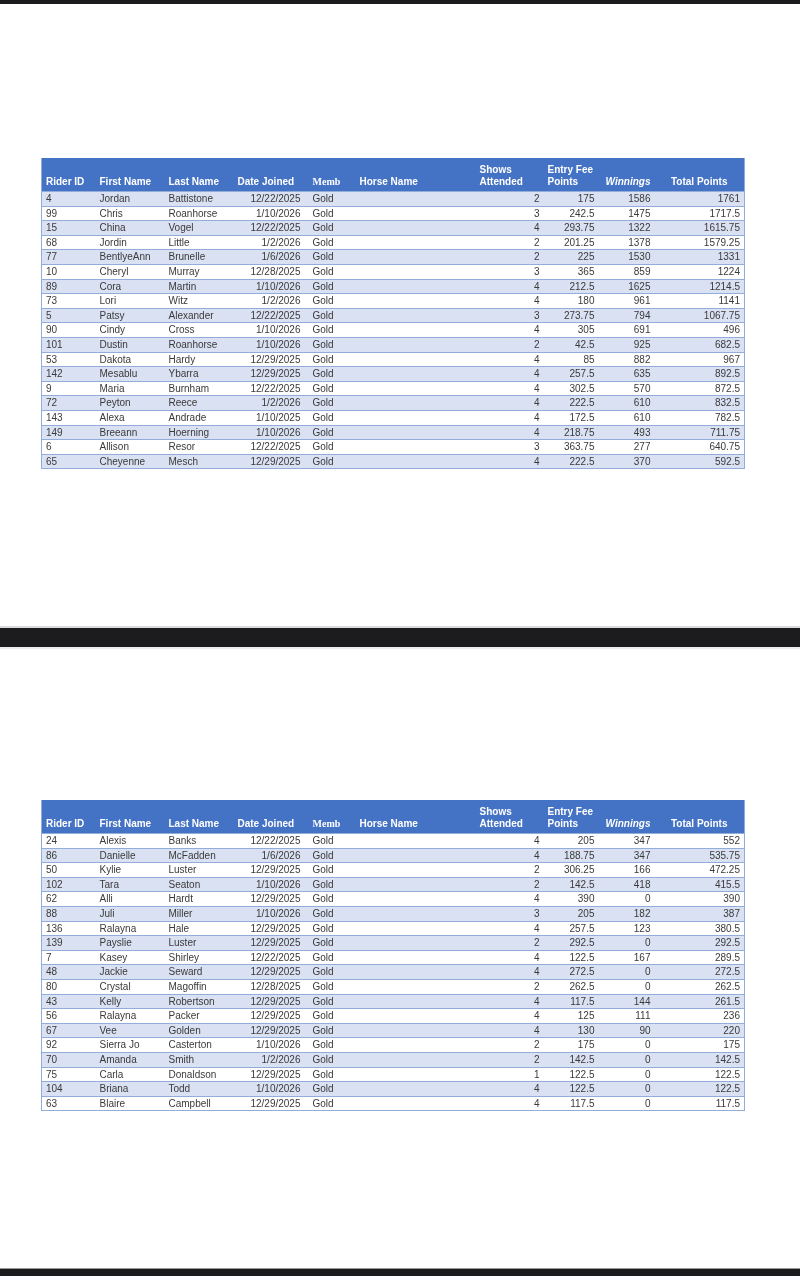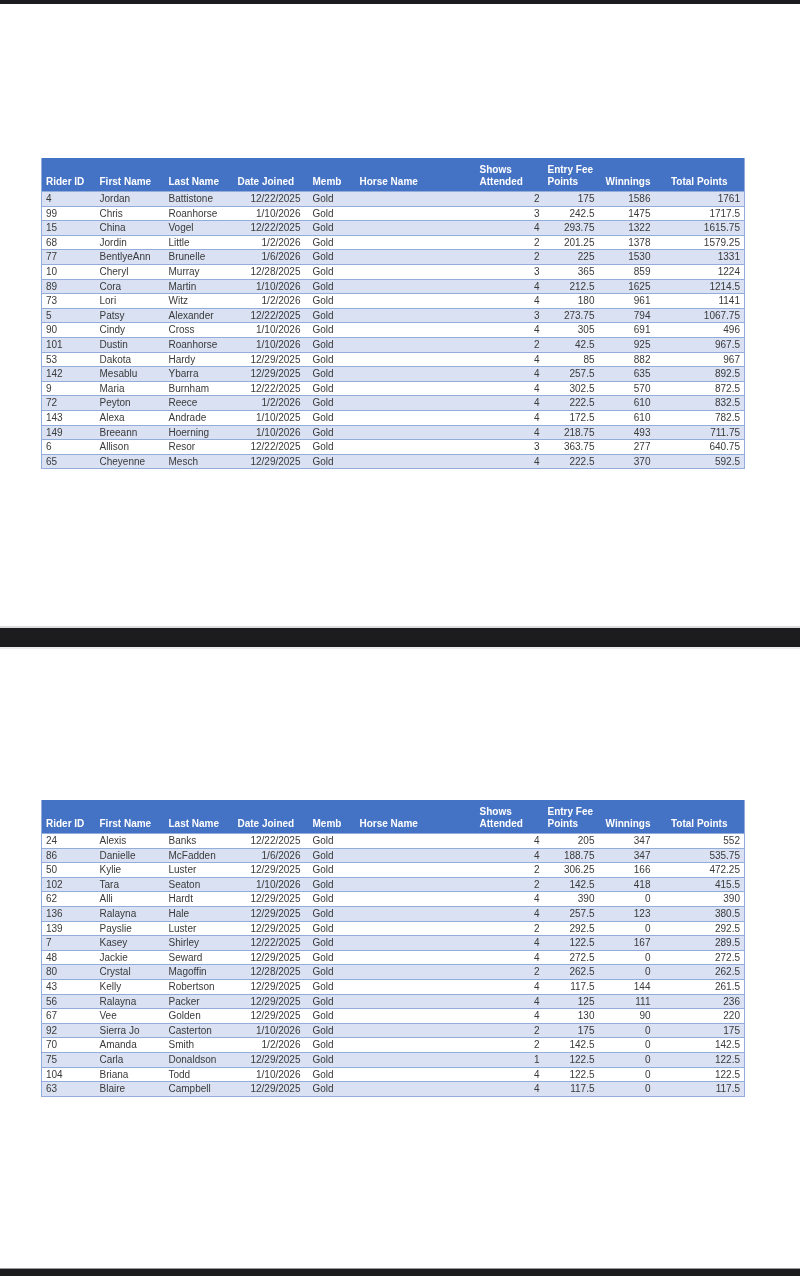--- a/index.html
+++ b/index.html
@@ -37,24 +37,24 @@
   thead th{
     background:#4472C4;color:#ffffff;
     font-weight:bold;font-size:10px;
     height:30px;vertical-align:bottom;
     padding:0 4px 3px 4px;
     text-align:left;
     white-space:pre-line;
     line-height:12px;
     overflow:hidden;
   }
-  thead th.h4{padding-left:7px;}
+  thead th.h4{padding-left:7px;font-family:Liberation Serif, serif;}
   thead th.h5{padding-left:8px;}
   thead th.h6{padding-left:9px;margin-top:12px;}
-  thead th.h8{text-align:right;}
+  thead th.h8{text-align:right;font-style:italic;}
   thead th.h9{text-align:center;}
 
   tbody td{
     height:13.6px;
     padding:0 4px 0 4px;
     border-top:1px solid #92ADD9;
     color:#3a3a3a;
     white-space:nowrap;overflow:hidden;
     line-height:13.6px;
     background:transparent;
@@ -225,21 +225,21 @@
         <tr>
           <td class="d0">101</td>
           <td class="d1">Dustin</td>
           <td class="d2">Roanhorse</td>
           <td class="d3">1/10/2026</td>
           <td class="d4">Gold</td>
           <td class="d5"></td>
           <td class="d6">2</td>
           <td class="d7">42.5</td>
           <td class="d8">925</td>
-          <td class="d9">967.5</td>
+          <td class="d9">682.5</td>
         </tr>
         <tr>
           <td class="d0">53</td>
           <td class="d1">Dakota</td>
           <td class="d2">Hardy</td>
           <td class="d3">12/29/2025</td>
           <td class="d4">Gold</td>
           <td class="d5"></td>
           <td class="d6">4</td>
           <td class="d7">85</td>
@@ -419,20 +419,32 @@
           <td class="d2">Hardt</td>
           <td class="d3">12/29/2025</td>
           <td class="d4">Gold</td>
           <td class="d5"></td>
           <td class="d6">4</td>
           <td class="d7">390</td>
           <td class="d8">0</td>
           <td class="d9">390</td>
         </tr>
         <tr>
+          <td class="d0">88</td>
+          <td class="d1">Juli</td>
+          <td class="d2">Miller</td>
+          <td class="d3">1/10/2026</td>
+          <td class="d4">Gold</td>
+          <td class="d5"></td>
+          <td class="d6">3</td>
+          <td class="d7">205</td>
+          <td class="d8">182</td>
+          <td class="d9">387</td>
+        </tr>
+        <tr>
           <td class="d0">136</td>
           <td class="d1">Ralayna</td>
           <td class="d2">Hale</td>
           <td class="d3">12/29/2025</td>
           <td class="d4">Gold</td>
           <td class="d5"></td>
           <td class="d6">4</td>
           <td class="d7">257.5</td>
           <td class="d8">123</td>
           <td class="d9">380.5</td>

